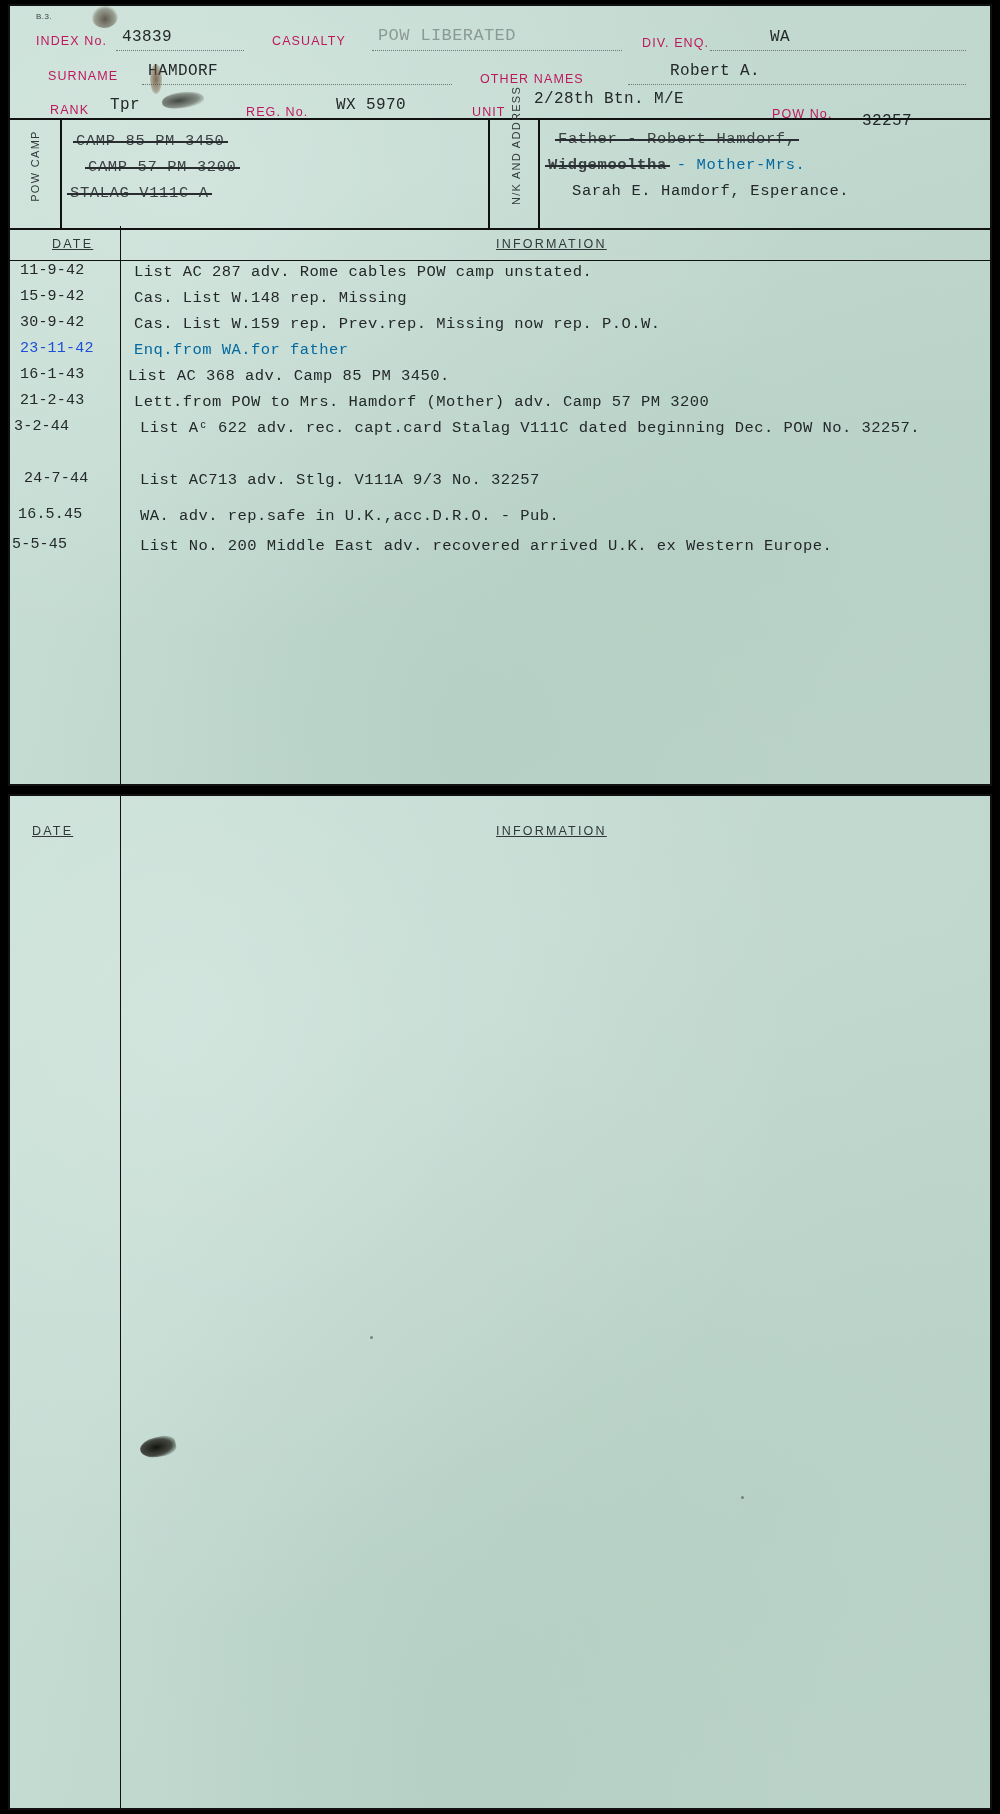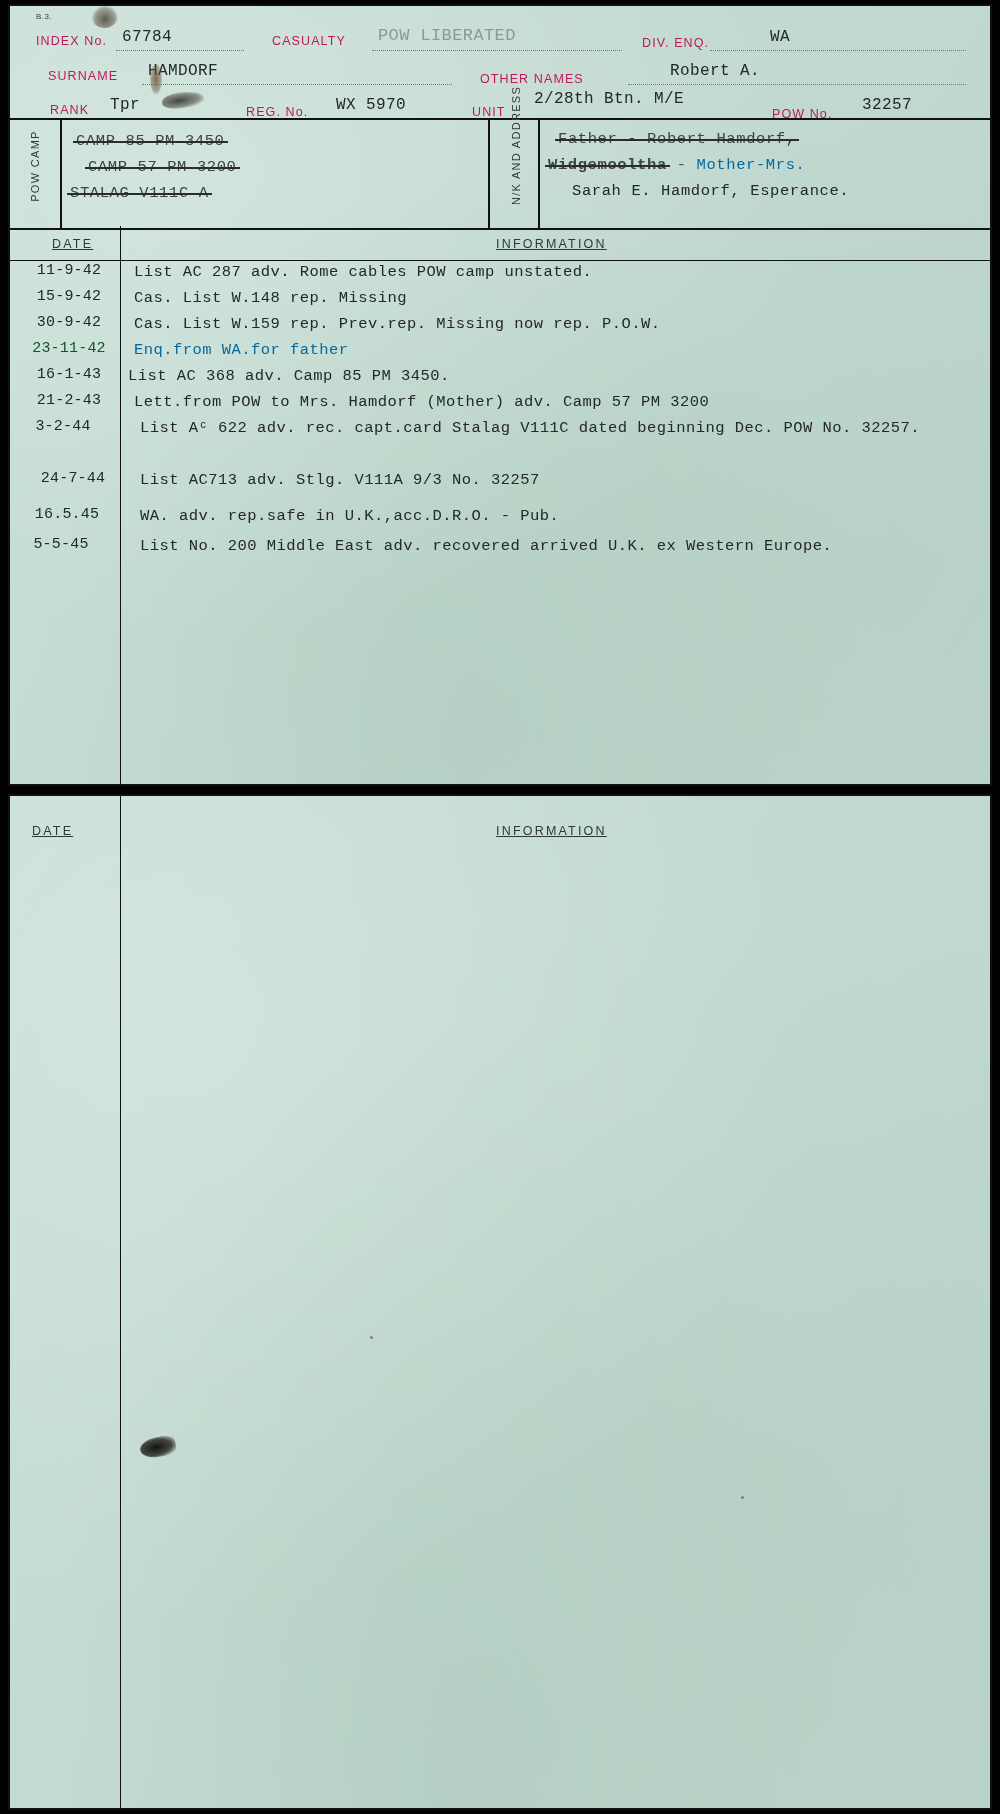--- a/index.html
+++ b/index.html
@@ -177,21 +177,20 @@
     bottom: 0;
   }
   .entry {
     position: absolute;
     left: 0; right: 0;
   }
   .e-date {
     position: absolute;
     left: 10px;
     width: 98px;
-    text-align: center;
     font-family: "Liberation Mono", monospace;
     font-size: 15px;
     color: #24282a;
     letter-spacing: 0.2px;
   }
   .e-info {
     position: absolute;
     left: 124px;
     right: 12px;
     font-family: "Liberation Mono", monospace;
@@ -248,21 +247,21 @@
 
 <div class="page">
 
   <div class="card front">
     <div class="paper-tex"></div>
 
     <div class="hdr">
       <div class="bj">B.3.</div>
 
       <div class="lbl" style="left:26px; top:28px;">INDEX No.</div>
-      <div class="val" style="left:112px; top:22px;">67784</div>
+      <div class="val" style="left:112px; top:22px;">43839</div>
       <div class="dotted" style="left:106px; top:44px; width:128px;"></div>
 
       <div class="lbl" style="left:262px; top:28px;">CASUALTY</div>
       <div class="val faded" style="left:368px; top:20px; font-size:17px;">POW  LIBERATED</div>
       <div class="dotted" style="left:362px; top:44px; width:250px;"></div>
 
       <div class="lbl" style="left:632px; top:30px;">DIV. ENQ.</div>
       <div class="val" style="left:760px; top:22px;">WA</div>
       <div class="dotted" style="left:700px; top:44px; width:256px;"></div>
 
@@ -280,21 +279,21 @@
 
       <div class="lbl" style="left:236px; top:99px;">REG. No.</div>
       <div class="val" style="left:326px; top:90px;">WX 5970</div>
       <div class="dotted" style="left:320px; top:112px; width:130px;"></div>
 
       <div class="lbl" style="left:462px; top:99px;">UNIT</div>
       <div class="val" style="left:524px; top:84px;">2/28th Btn.  M/E</div>
       <div class="dotted" style="left:516px; top:112px; width:240px;"></div>
 
       <div class="lbl" style="left:762px; top:101px;">POW No.</div>
-      <div class="val" style="left:852px; top:90px;">32257</div>
+      <div class="val" style="left:852px; top:106px;">32257</div>
       <div class="dotted" style="left:846px; top:112px; width:118px;"></div>
 
       <div class="stain ink1"></div>
       <div class="stain ink2"></div>
       <div class="stain ink3"></div>
     </div>
 
     <div class="mid">
       <div class="vline" style="left:50px;"></div>
       <div class="vline" style="left:478px;"></div>
@@ -344,21 +343,21 @@
           <div class="e-date">15-9-42</div>
           <div class="e-info">Cas. List W.148 rep. Missing</div>
         </div>
 
         <div class="entry" style="top:54px;">
           <div class="e-date">30-9-42</div>
           <div class="e-info">Cas. List W.159 rep. Prev.rep. Missing now rep. P.O.W.</div>
         </div>
 
         <div class="entry" style="top:80px;">
-          <div class="e-date faded" style="color:#14532d;">23-11-42</div>
+          <div class="e-date faded" style="color:#1d4ed8;">23-11-42</div>
           <div class="e-info" style="color:#0369a1;">Enq.from WA.for father</div>
         </div>
 
         <div class="entry" style="top:106px;">
           <div class="e-date">16-1-43</div>
           <div class="e-info" style="left:118px;">List AC 368 adv. Camp 85 PM 3450.</div>
         </div>
 
         <div class="entry" style="top:132px;">
           <div class="e-date">21-2-43</div>

